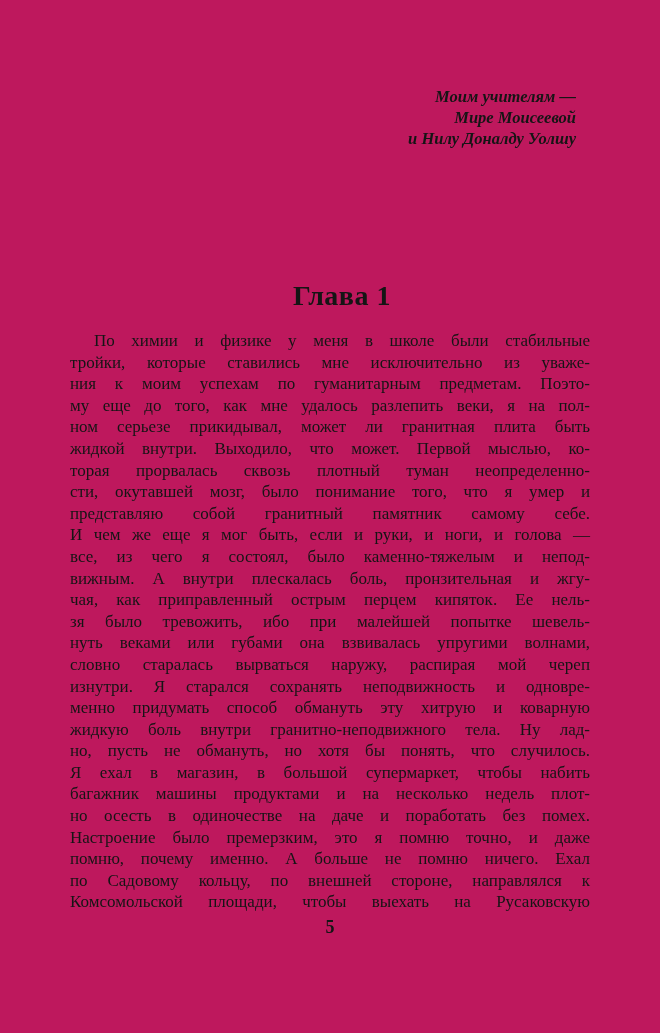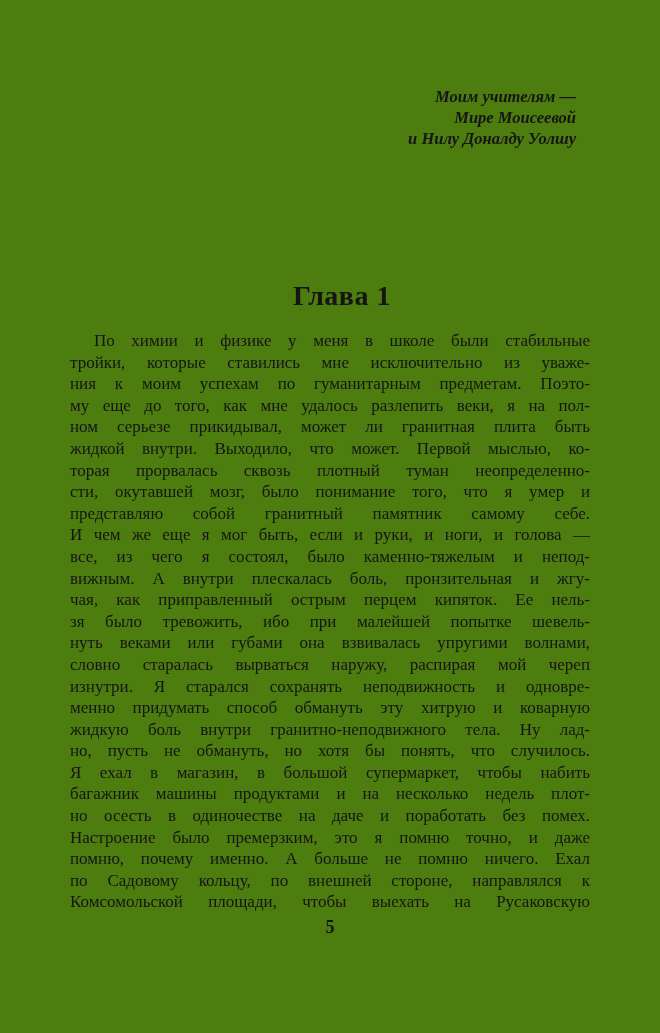--- a/index.html
+++ b/index.html
@@ -4,21 +4,21 @@
 <style>
   html, body {
     margin: 0;
     padding: 0;
     background: #ffffff;
   }
   .page {
     position: relative;
     width: 660px;
     height: 1033px;
-    background: #4d7c0f;
+    background: #be185d;
     font-family: "Liberation Serif", serif;
     color: #151515;
     overflow: hidden;
   }
   .dedication {
     position: absolute;
     top: 86px;
     right: 84px;
     text-align: right;
     font-weight: bold;

